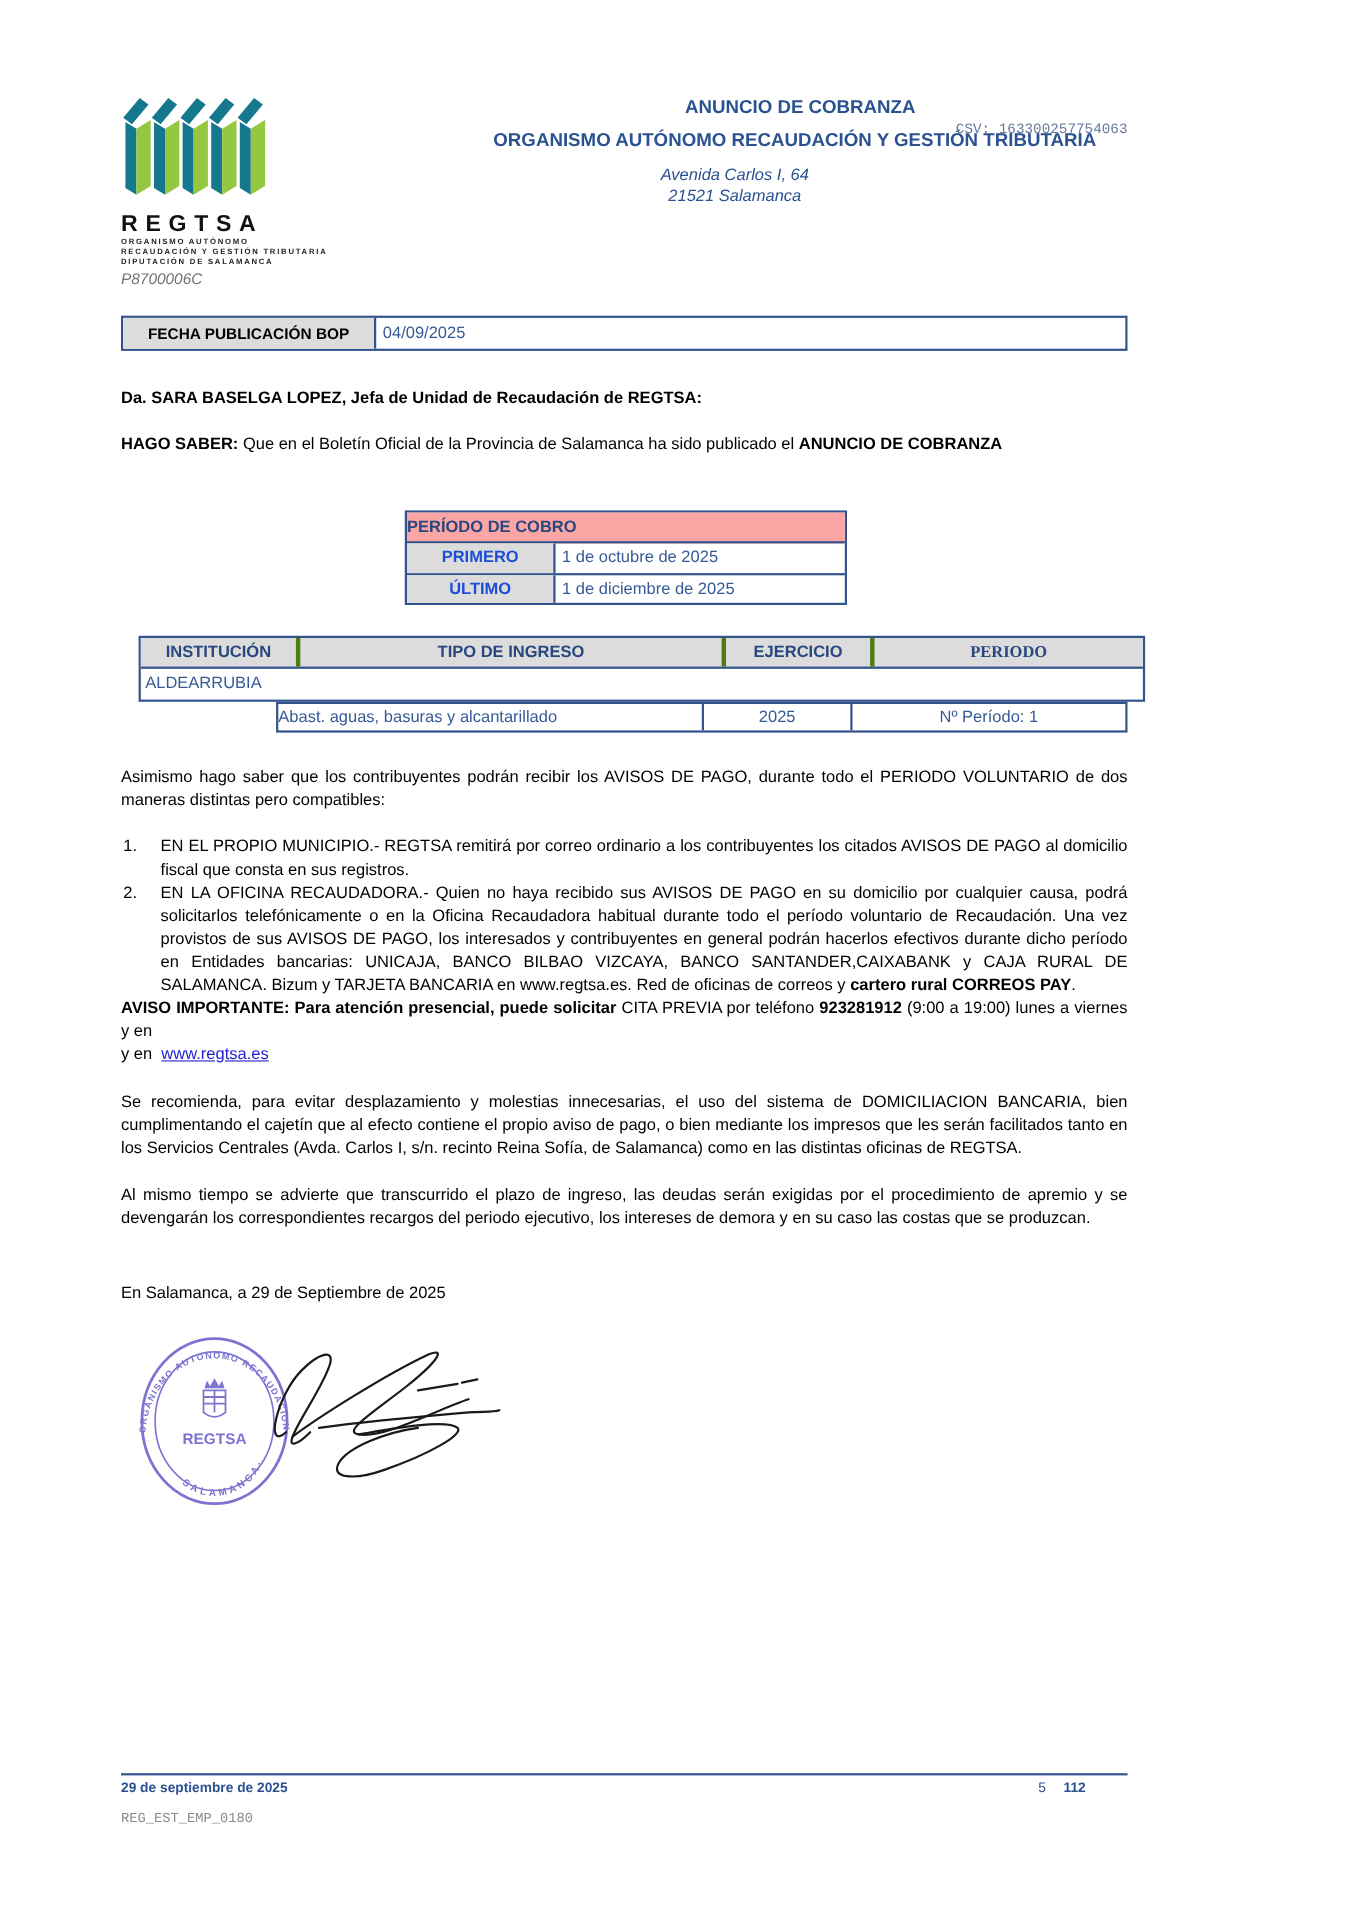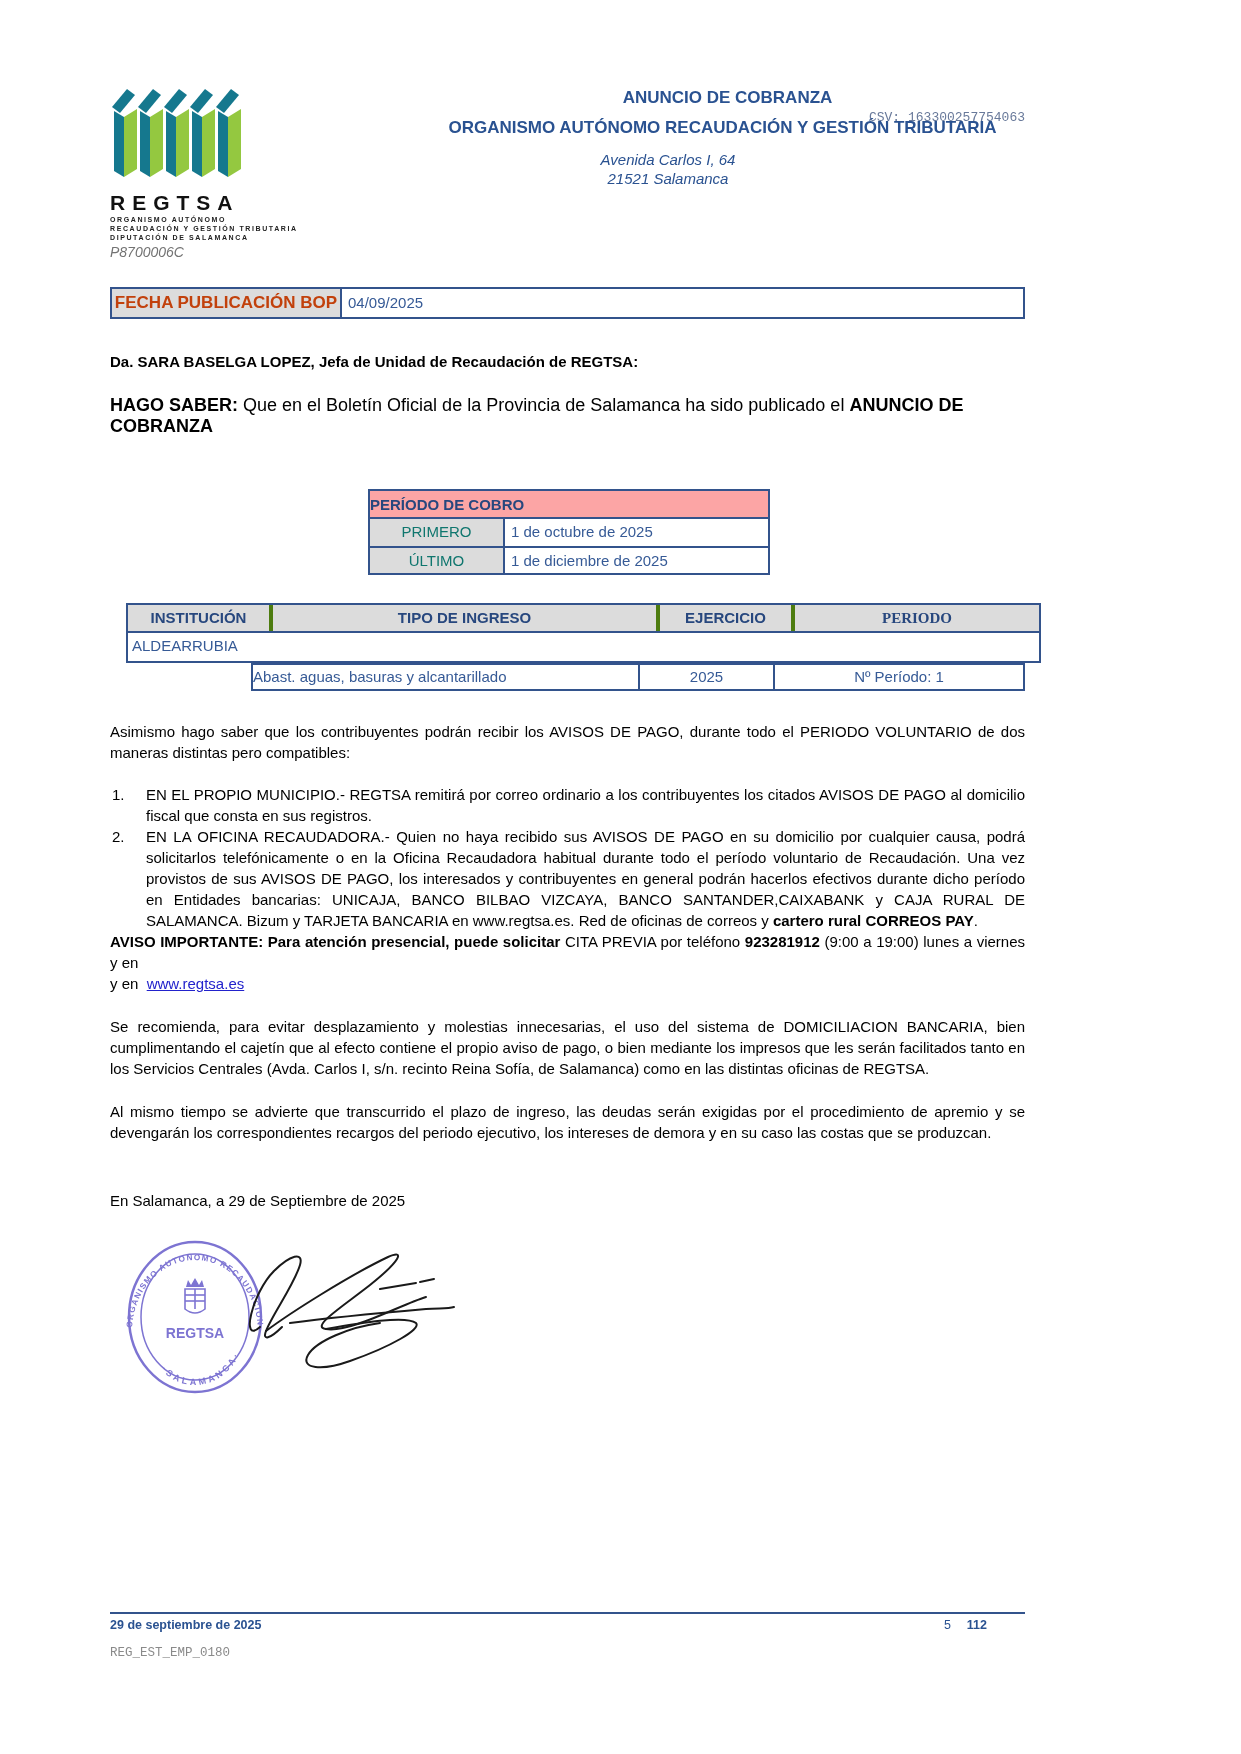--- a/index.html
+++ b/index.html
@@ -21,36 +21,36 @@
   .head-title2 { position:absolute; left:300px; right:-10px; top:118px; text-align:center;
                  font-size:17px; font-weight:bold; color:#2a5291; }
   .head-addr { position:absolute; left:448px; top:150px; width:220px; text-align:center;
                font-size:15px; font-style:italic; color:#2a5291; line-height:19px; }
   .head-csv { position:absolute; right:0; top:110px; font-family:"Liberation Mono", monospace;
               font-size:13px; color:#68799a; }
 
   
   .bop-table { margin-top:72px; width:100%; display:flex; border:2px solid #33538c; height:32px; }
   .bop-label { width:230px; background:#dcdcdc; border-right:2px solid #33538c;
-               color:#c2410c; font-weight:bold; font-size:17px; text-align:center; line-height:28px; }
+               color:#000000; font-weight:bold; font-size:14px; text-align:center; line-height:28px; }
   .bop-value { flex:1; color:#365a96; font-size:15px; line-height:28px; padding-left:6px; }
 
   
   .intro-bold { margin-top:34px; font-size:15px; font-weight:bold; }
-  .hago { margin-top:25px; font-size:18px; }
+  .hago { margin-top:25px; font-size:15px; }
   .b { font-weight:bold; }
 
   
   .periodo-table { margin-top:52px; margin-left:258px; width:402px; border:2px solid #33538c; }
   .periodo-head { background:#fca5a5; color:#27477e; font-weight:bold; font-size:15px;
                   text-align:left; height:28px; line-height:28px; border-bottom:2px solid #33538c; }
   .periodo-row { display:flex; height:27px; }
   .periodo-row + .periodo-row { border-top:2px solid #33538c; }
   .periodo-cell-l { width:135px; background:#dcdcdc; border-right:2px solid #33538c;
-                    color:#0f766e; font-weight:normal; font-size:15px; text-align:center; line-height:25px; }
+                    color:#1d4ed8; font-weight:bold; font-size:15px; text-align:center; line-height:25px; }
   .periodo-cell-r { flex:1; color:#365a96; font-size:15px; line-height:25px; padding-left:6px; }
 
   
   .ing-table { margin-top:28px; width:100%; border:2px solid #33538c;margin-left:16px; }
   .ing-headrow { display:flex; background:#dcdcdc; height:28px; border-bottom:2px solid #33538c; }
   .ing-h { color:#27477e; font-weight:bold; font-size:15px; text-align:center; line-height:26px; }
   .ing-h + .ing-h { border-left:4px solid #4d7c0f; }
   .h-inst { width:141px; } .h-tipo { width:387px; } .h-ejer { width:135px; } .h-per { flex:1;font-family:Liberation Serif, serif; }
   .ing-instrow { height:28px; color:#365a96; font-size:15px; line-height:26px; padding-left:4px; }
   .ing-subrow { display:flex; margin-left:141px; width:774px; border:2px solid #33538c; border-top:2px solid #33538c;

